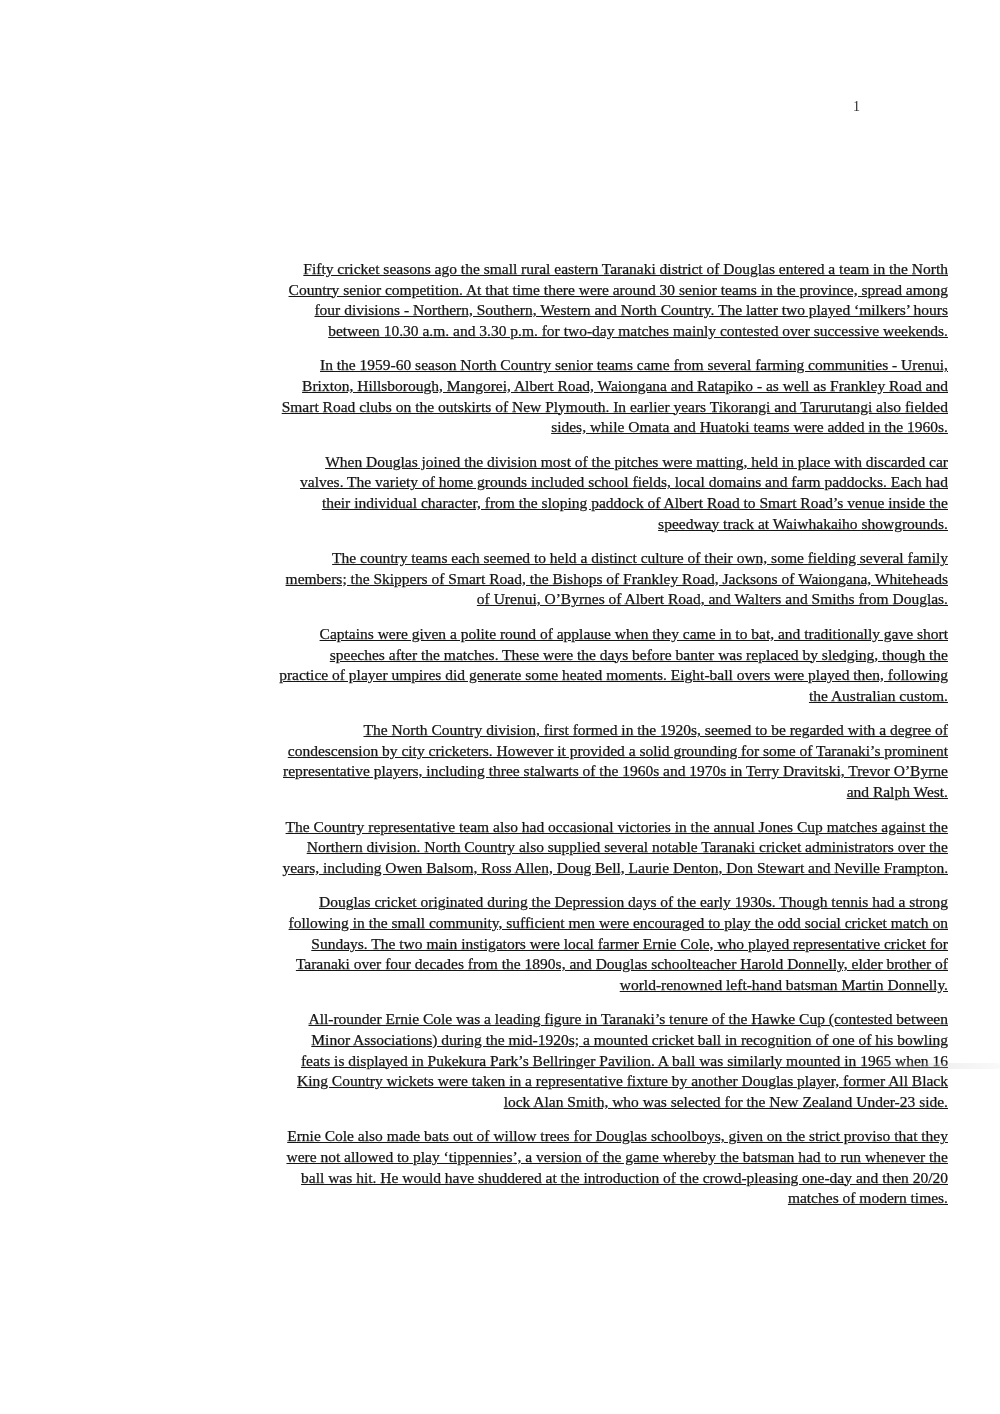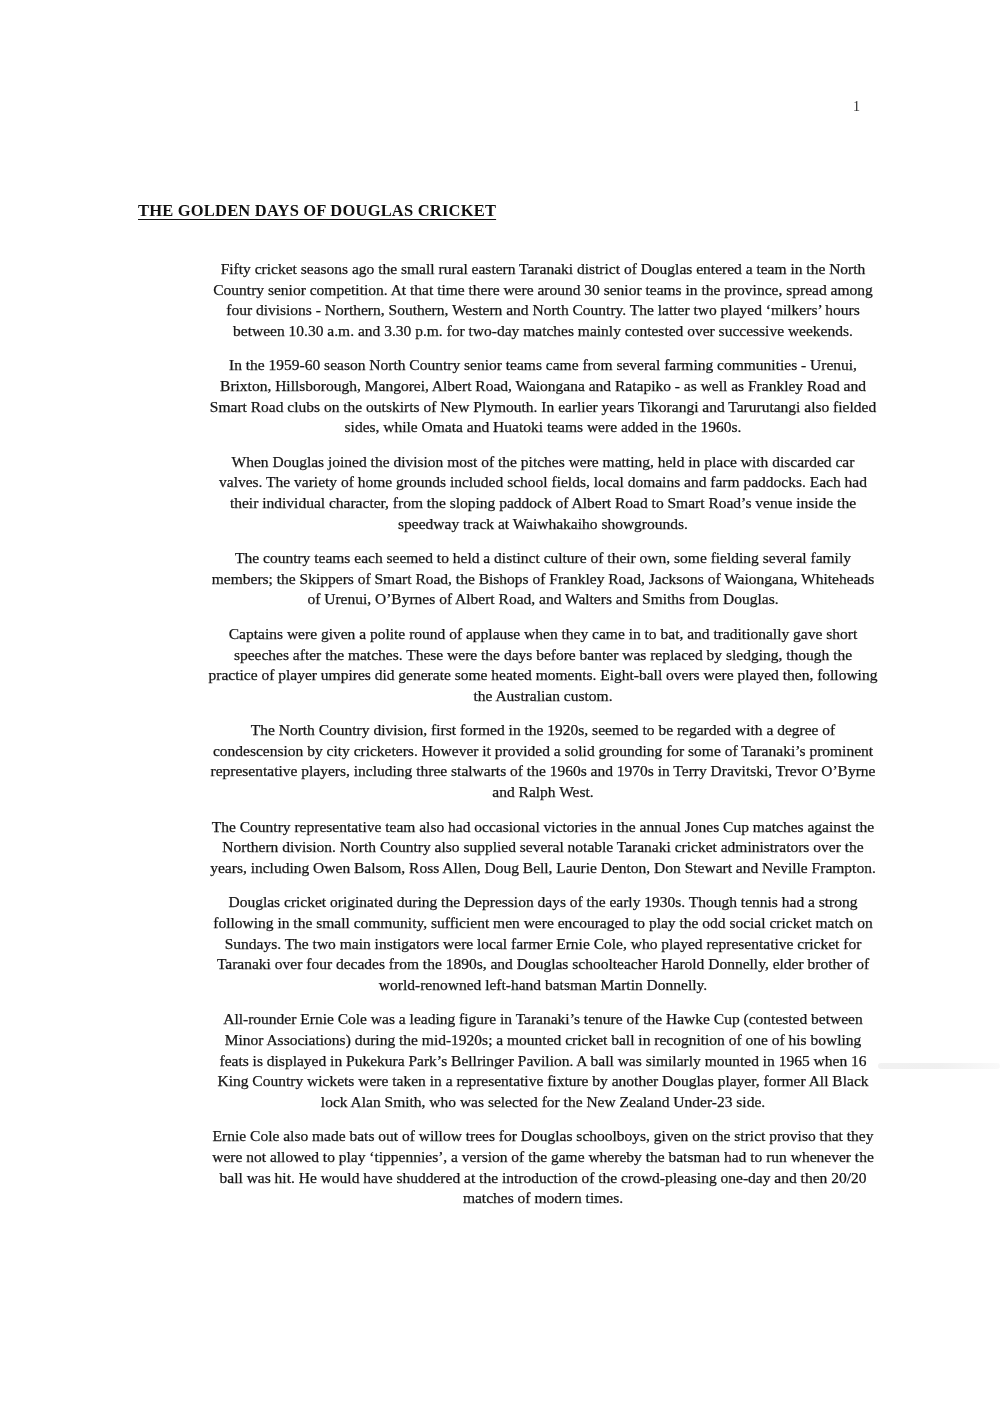--- a/index.html
+++ b/index.html
@@ -41,42 +41,42 @@
     left: 138px;
     width: 810px;
     font-size: 15.5px;
     line-height: 20.6px;
     color: #161616;
     -webkit-text-stroke: 0.25px #161616;
   }
   .doc-body p {
     margin: 0 0 14px 0;
     white-space: pre-line;
-    text-align: center;
+    text-align: right;
+    text-decoration: underline;
   }
   
   .scan-smudge {
     position: absolute;
     top: 1063px;
     left: 878px;
     width: 122px;
     height: 6px;
     background: linear-gradient(90deg, rgba(180,180,180,0.18), rgba(200,200,200,0.28), rgba(210,210,210,0.12));
     border-radius: 3px;
     pointer-events: none;
   }
 </style>
 </head>
 <body>
 
 <div class="page">
 
   <div class="page-number">1</div>
 
-  <h1 class="doc-title">THE GOLDEN DAYS OF DOUGLAS CRICKET</h1>
 
   <div class="doc-body">
     <p>Fifty cricket seasons ago the small rural eastern Taranaki district of Douglas entered a team in the North
 Country senior competition. At that time there were around 30 senior teams in the province, spread among
 four divisions - Northern, Southern, Western and North Country. The latter two played ‘milkers’ hours
 between 10.30 a.m. and 3.30 p.m. for two-day matches mainly contested over successive weekends.</p>
     <p>In the 1959-60 season North Country senior teams came from several farming communities - Urenui,
 Brixton, Hillsborough, Mangorei, Albert Road, Waiongana and Ratapiko - as well as Frankley Road and
 Smart Road clubs on the outskirts of New Plymouth. In earlier years Tikorangi and Tarurutangi also fielded
 sides, while Omata and Huatoki teams were added in the 1960s.</p>

